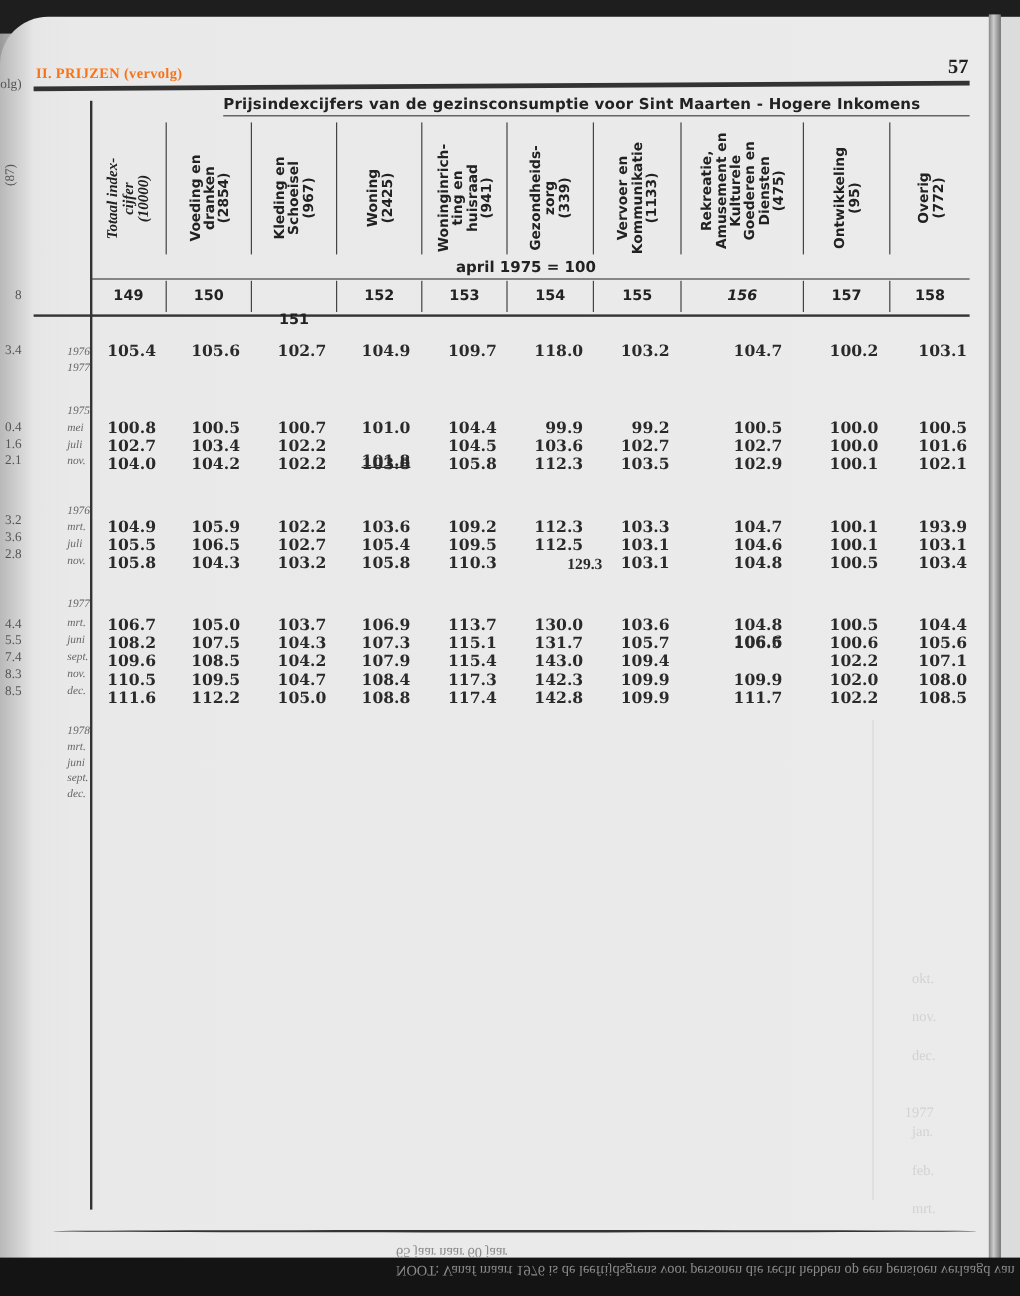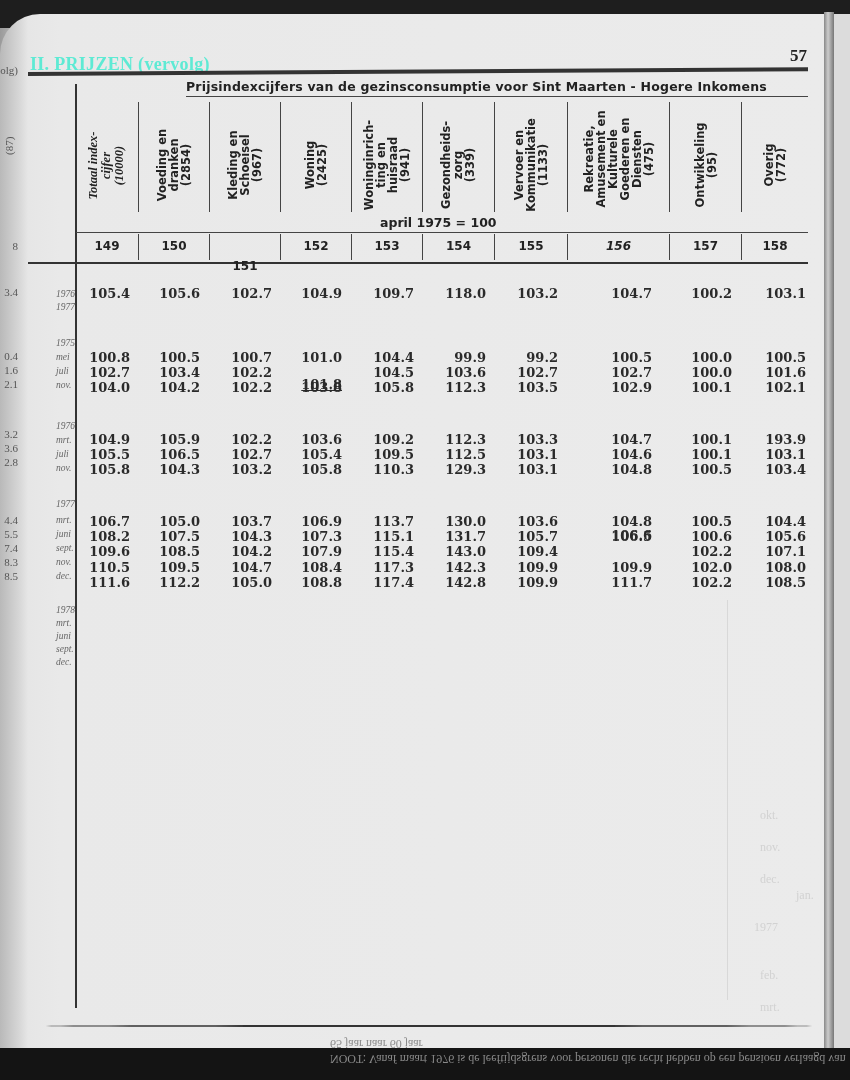--- a/index.html
+++ b/index.html
@@ -23,21 +23,21 @@
   }
   .right-edge2 {
     position:absolute; left:834px; top:14px; width:16px; height:1038px;
     background:#dcdcdc;
   }
   .bottom-dark { position:absolute; left:0; top:1048px; width:850px; height:32px; background:#141414; }
 
   .margin-num { position:absolute; left:0; width:18px; font-family:"Liberation Serif",serif; font-size:11px; color:#555; text-align:right; }
   .section-title {
     position:absolute; left:30px; top:54px; font-family:"Liberation Serif",serif; font-weight:bold;
-    font-size:18px; color:#5eead4; letter-spacing:0.3px;
+    font-size:12px; color:#f97316; letter-spacing:0.3px;
   }
   .page-number {
     position:absolute; left:790px; top:46px; font-family:"Liberation Serif",serif; font-weight:bold; font-size:17px; color:#222;
   }
   .top-rule { position:absolute; left:28px; top:72px; width:780px; height:4px; background:#333; transform:skewY(-0.35deg); transform-origin:left; }
   .table-title {
     position:absolute; left:186px; top:79px; font-size:12.5px; font-weight:bold; color:#222; letter-spacing:0.2px;
   }
   .hline { position:absolute; height:1px; background:#444; }
   .vline { position:absolute; width:1px; background:#444; }
@@ -267,21 +267,21 @@
     <div class="cell" style="left: 426px; top: 447.2px;">112.5</div>
     <div class="cell" style="left: 498px; top: 447.2px;">103.1</div>
     <div class="cell" style="left: 592px; top: 447.2px;">104.6</div>
     <div class="cell" style="left: 672px; top: 447.2px;">100.1</div>
     <div class="cell" style="left: 746px; top: 447.2px;">103.1</div>
     <div class="cell" style="left: 70px; top: 462.4px;">105.8</div>
     <div class="cell" style="left: 140px; top: 462.4px;">104.3</div>
     <div class="cell" style="left: 212px; top: 462.4px;">103.2</div>
     <div class="cell" style="left: 282px; top: 462.4px;">105.8</div>
     <div class="cell" style="left: 354px; top: 462.4px;">110.3</div>
-    <div class="cell" style="left: 426px; top: 462.4px;">129.3</div>
+    <div class="cell" style="left: 442px; top: 462.4px; font-family: Liberation Serif, serif;">129.3</div>
     <div class="cell" style="left: 498px; top: 462.4px;">103.1</div>
     <div class="cell" style="left: 592px; top: 462.4px;">104.8</div>
     <div class="cell" style="left: 672px; top: 462.4px;">100.5</div>
     <div class="cell" style="left: 746px; top: 462.4px;">103.4</div>
     <div class="cell" style="left: 70px; top: 514px;">106.7</div>
     <div class="cell" style="left: 140px; top: 514px;">105.0</div>
     <div class="cell" style="left: 212px; top: 514px;">103.7</div>
     <div class="cell" style="left: 282px; top: 514px;">106.9</div>
     <div class="cell" style="left: 354px; top: 514px;">113.7</div>
     <div class="cell" style="left: 426px; top: 514px;">130.0</div>
@@ -328,19 +328,19 @@
     <div class="cell" style="left: 498px; top: 574.8px;">109.9</div>
     <div class="cell" style="left: 592px; top: 574.8px;">111.7</div>
     <div class="cell" style="left: 672px; top: 574.8px;">102.2</div>
     <div class="cell" style="left: 746px; top: 574.8px;">108.5</div>
   </div>
 
 <div class="ghost" style="left:760px;top:808px;">okt.</div>
 <div class="ghost" style="left:760px;top:840px;">nov.</div>
 <div class="ghost" style="left:760px;top:872px;">dec.</div>
 <div class="ghost" style="left:754px;top:920px;">1977</div>
-<div class="ghost" style="left:760px;top:888px;margin-left:36px;">jan.</div>
+<div class="ghost" style="left:760px;top:936px;">jan.</div>
 <div class="ghost" style="left:760px;top:968px;">feb.</div>
 <div class="ghost" style="left:760px;top:1000px;">mrt.</div>
 <div class="vline" style="left:727px;top:600px;height:400px;background:#d8d8d8;"></div>
 
 <div class="bottom-rule"></div>
 <div class="note">NOOT: Vanaf maart 1976 is de leeftijdsgrens voor personen die recht hebben op een pensioen verlaagd van 65 jaar naar 60 jaar</div>
 
 </body></html>

